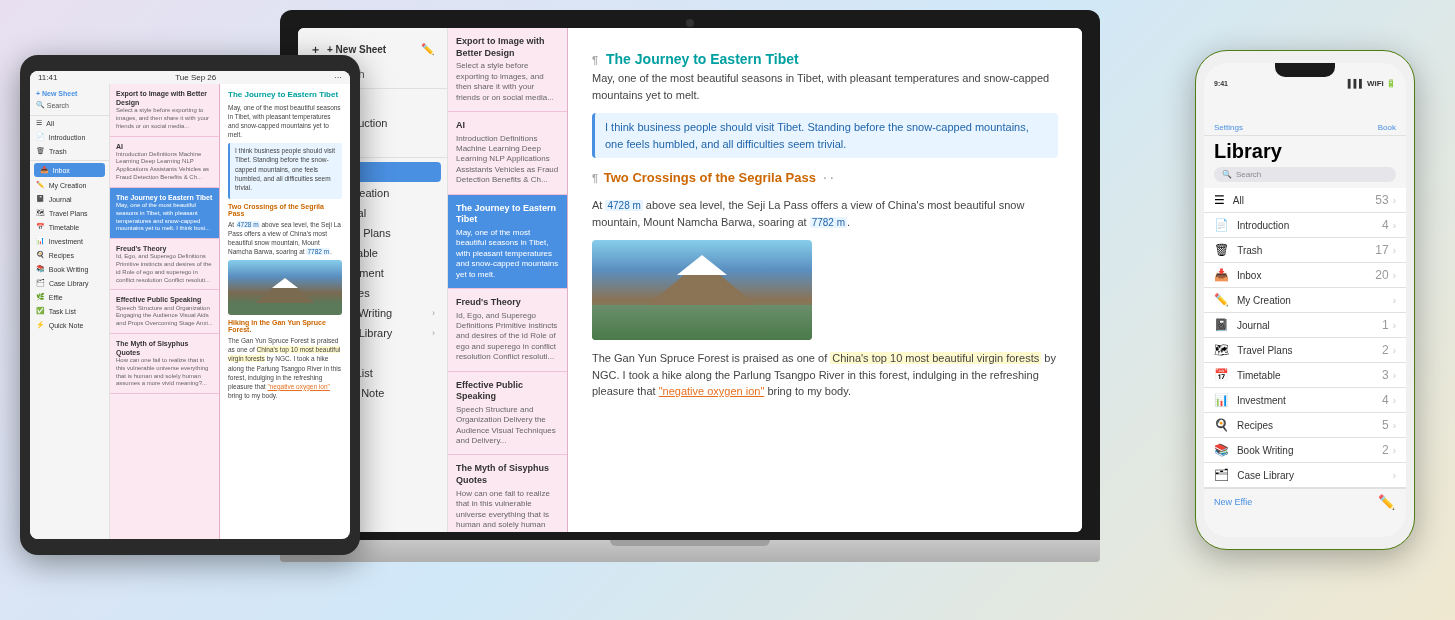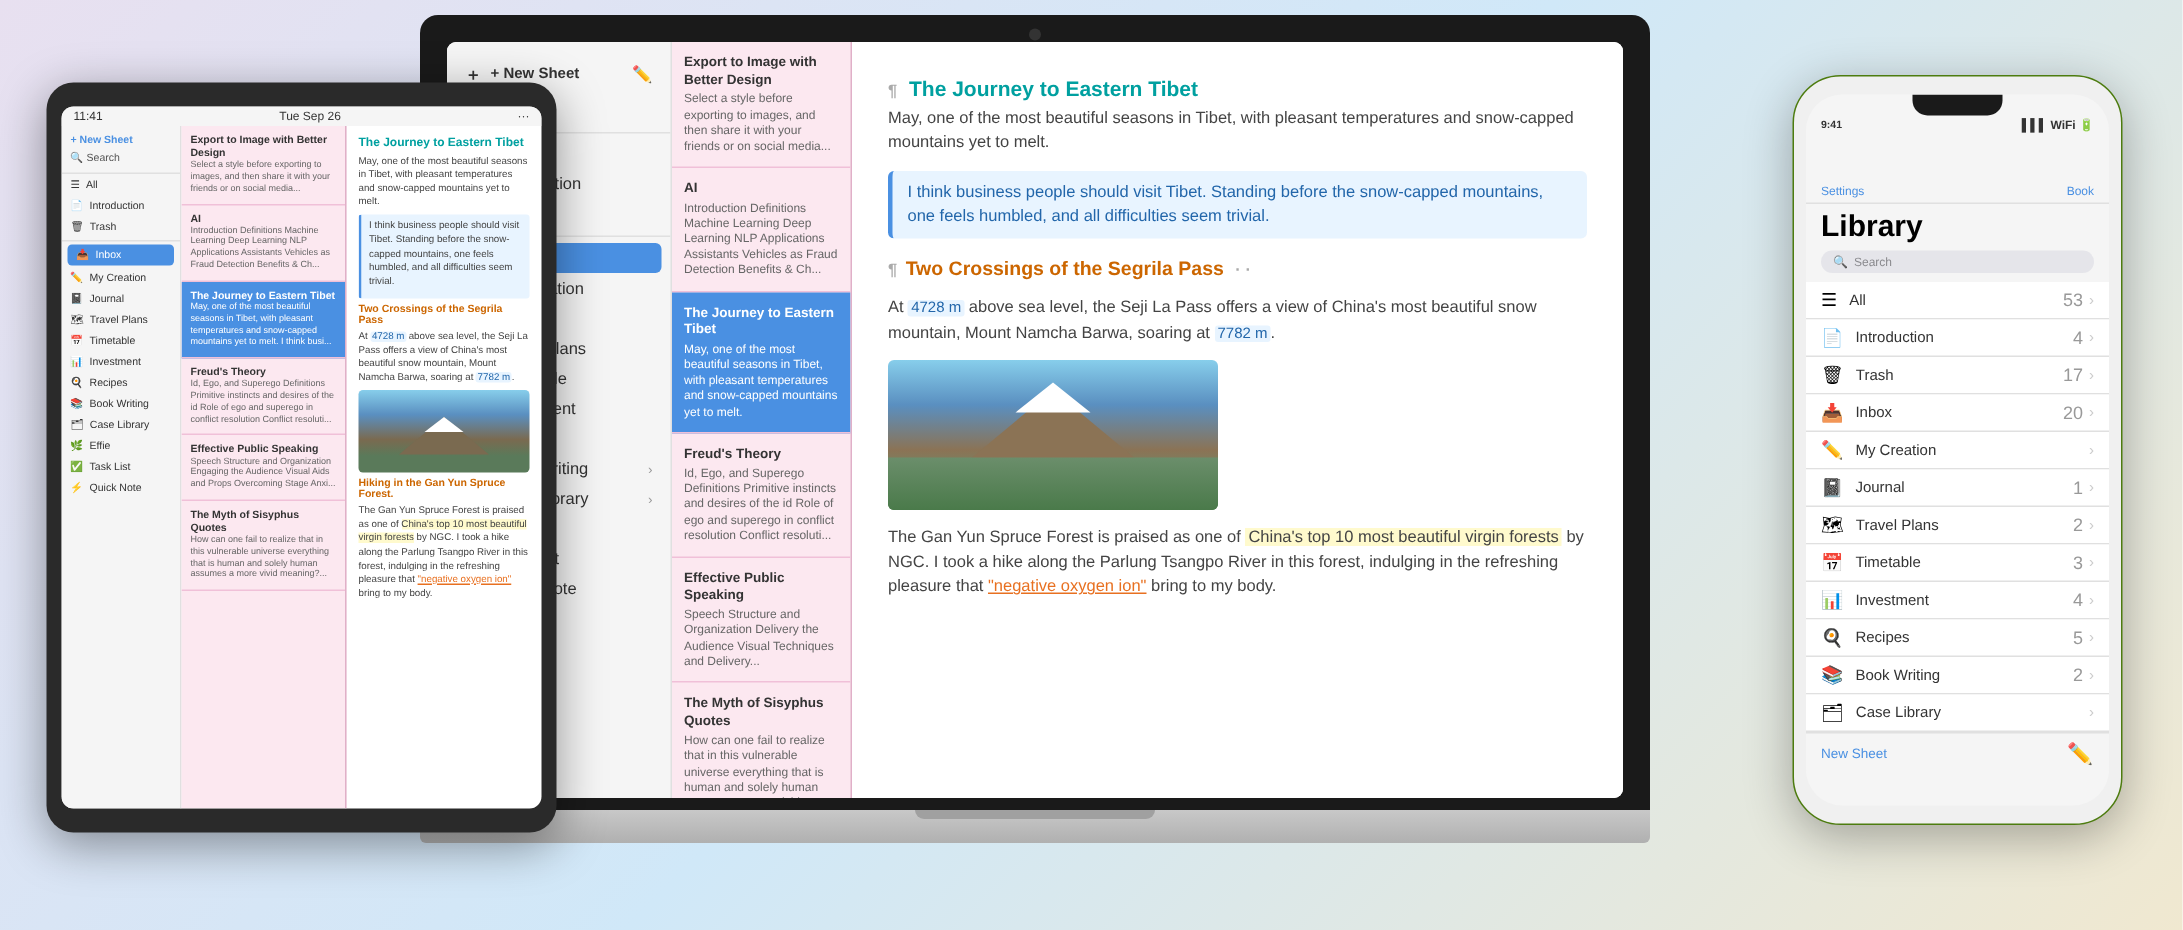--- a/index.html
+++ b/index.html
@@ -157,21 +157,21 @@
       border-right: 25px solid transparent;
       border-bottom: 20px solid #fff;
     }
     .hiking-title { font-size: 13px; font-weight: 700; color: #cc6600; margin-bottom: 8px; }
     .content-highlight-yellow { background: #fffacd; padding: 0 2px; }
     .content-link { color: #e87020; text-decoration: underline; }
 
     
     .ipad-container {
       position: absolute;
-      left: 31px;
+      left: 20px;
       top: 55px;
       width: 308px;
       height: 500px;
       z-index: 3;
     }
     .ipad-bezel {
       background: #2a2a2a;
       border-radius: 18px;
       width: 340px;
       height: 500px;
@@ -718,18 +718,18 @@
             <span class="iphone-list-icon">🗂</span>
             <span class="iphone-list-label">Case Library</span>
           </div>
           <div class="iphone-list-right">
             <span class="iphone-list-arrow">›</span>
           </div>
         </div>
       </div>
 
       <div class="iphone-bottom-bar">
-        <span class="iphone-new-sheet">New Sheet</span>
+        <span class="iphone-new-sheet">New Effie</span>
         <span class="iphone-compose-icon">✏️</span>
       </div>
     </div>
   </div>
 </div>
 
 </body></html>

